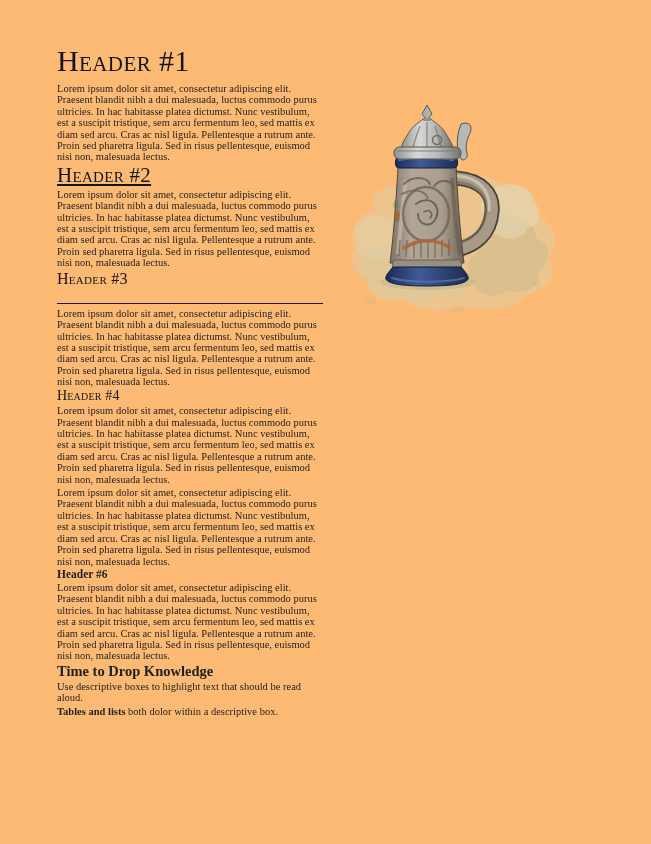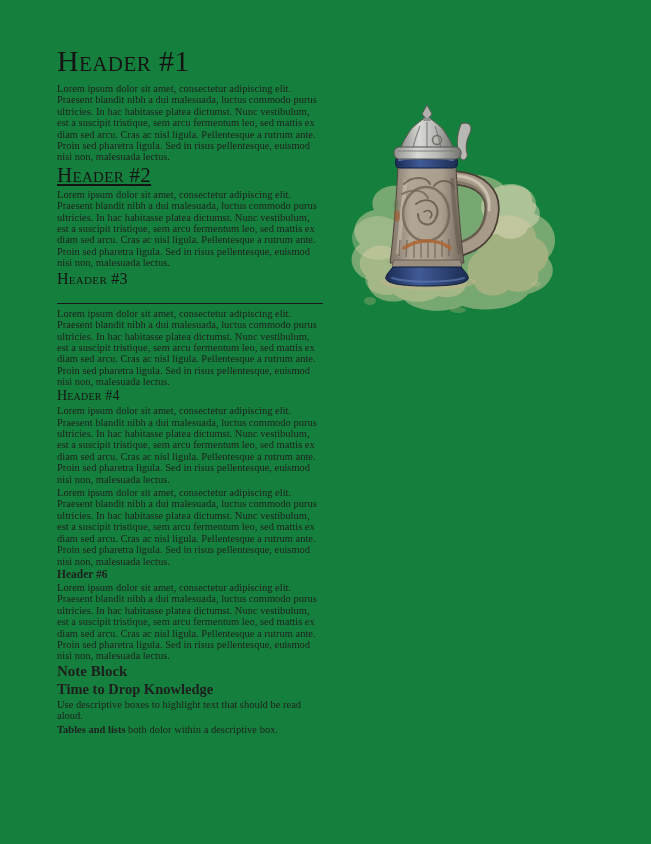--- a/index.html
+++ b/index.html
@@ -5,21 +5,21 @@
   html, body { margin: 0; padding: 0; }
   body {
     width: 651px; height: 844px;
     background: #ffffff;
     font-family: "Liberation Serif", serif;
     color: #1e1e1e;
   }
   .page {
     position: relative;
     width: 651px; height: 844px;
-    background: #15803d;
+    background: #fdba74;
     overflow: hidden;
   }
   .column {
     position: absolute;
     left: 57px; top: 46px;
     width: 266px;
   }
   p.body {
     font-size: 10.5px;
     line-height: 11.4px;
@@ -65,21 +65,20 @@
     <p class="body">Lorem ipsum dolor sit amet, consectetur adipiscing elit. Praesent blandit nibh a dui malesuada, luctus commodo purus ultricies. In hac habitasse platea dictumst. Nunc vestibulum, est a suscipit tristique, sem arcu fermentum leo, sed mattis ex diam sed arcu. Cras ac nisl ligula. Pellentesque a rutrum ante. Proin sed pharetra ligula. Sed in risus pellentesque, euismod nisi non, malesuada lectus.</p>
 
     <h4>Header #4</h4>
     <p class="body">Lorem ipsum dolor sit amet, consectetur adipiscing elit. Praesent blandit nibh a dui malesuada, luctus commodo purus ultricies. In hac habitasse platea dictumst. Nunc vestibulum, est a suscipit tristique, sem arcu fermentum leo, sed mattis ex diam sed arcu. Cras ac nisl ligula. Pellentesque a rutrum ante. Proin sed pharetra ligula. Sed in risus pellentesque, euismod nisi non, malesuada lectus.</p>
 
     <p class="body">Lorem ipsum dolor sit amet, consectetur adipiscing elit. Praesent blandit nibh a dui malesuada, luctus commodo purus ultricies. In hac habitasse platea dictumst. Nunc vestibulum, est a suscipit tristique, sem arcu fermentum leo, sed mattis ex diam sed arcu. Cras ac nisl ligula. Pellentesque a rutrum ante. Proin sed pharetra ligula. Sed in risus pellentesque, euismod nisi non, malesuada lectus.</p>
 
     <h6>Header #6</h6>
     <p class="body">Lorem ipsum dolor sit amet, consectetur adipiscing elit. Praesent blandit nibh a dui malesuada, luctus commodo purus ultricies. In hac habitasse platea dictumst. Nunc vestibulum, est a suscipit tristique, sem arcu fermentum leo, sed mattis ex diam sed arcu. Cras ac nisl ligula. Pellentesque a rutrum ante. Proin sed pharetra ligula. Sed in risus pellentesque, euismod nisi non, malesuada lectus.</p>
 
-    <div class="note-h">Note Block</div>
 
     <div class="know-h">Time to Drop Knowledge</div>
     <p class="body">Use descriptive boxes to highlight text that should be read aloud.</p>
     <p class="body"><strong>Tables and lists</strong><span> both dolor within a descriptive box.</span></p>
 
   </div>
 
   <div class="illustration">
     <svg viewBox="0 0 225 230" width="225" height="230">
       <defs>

